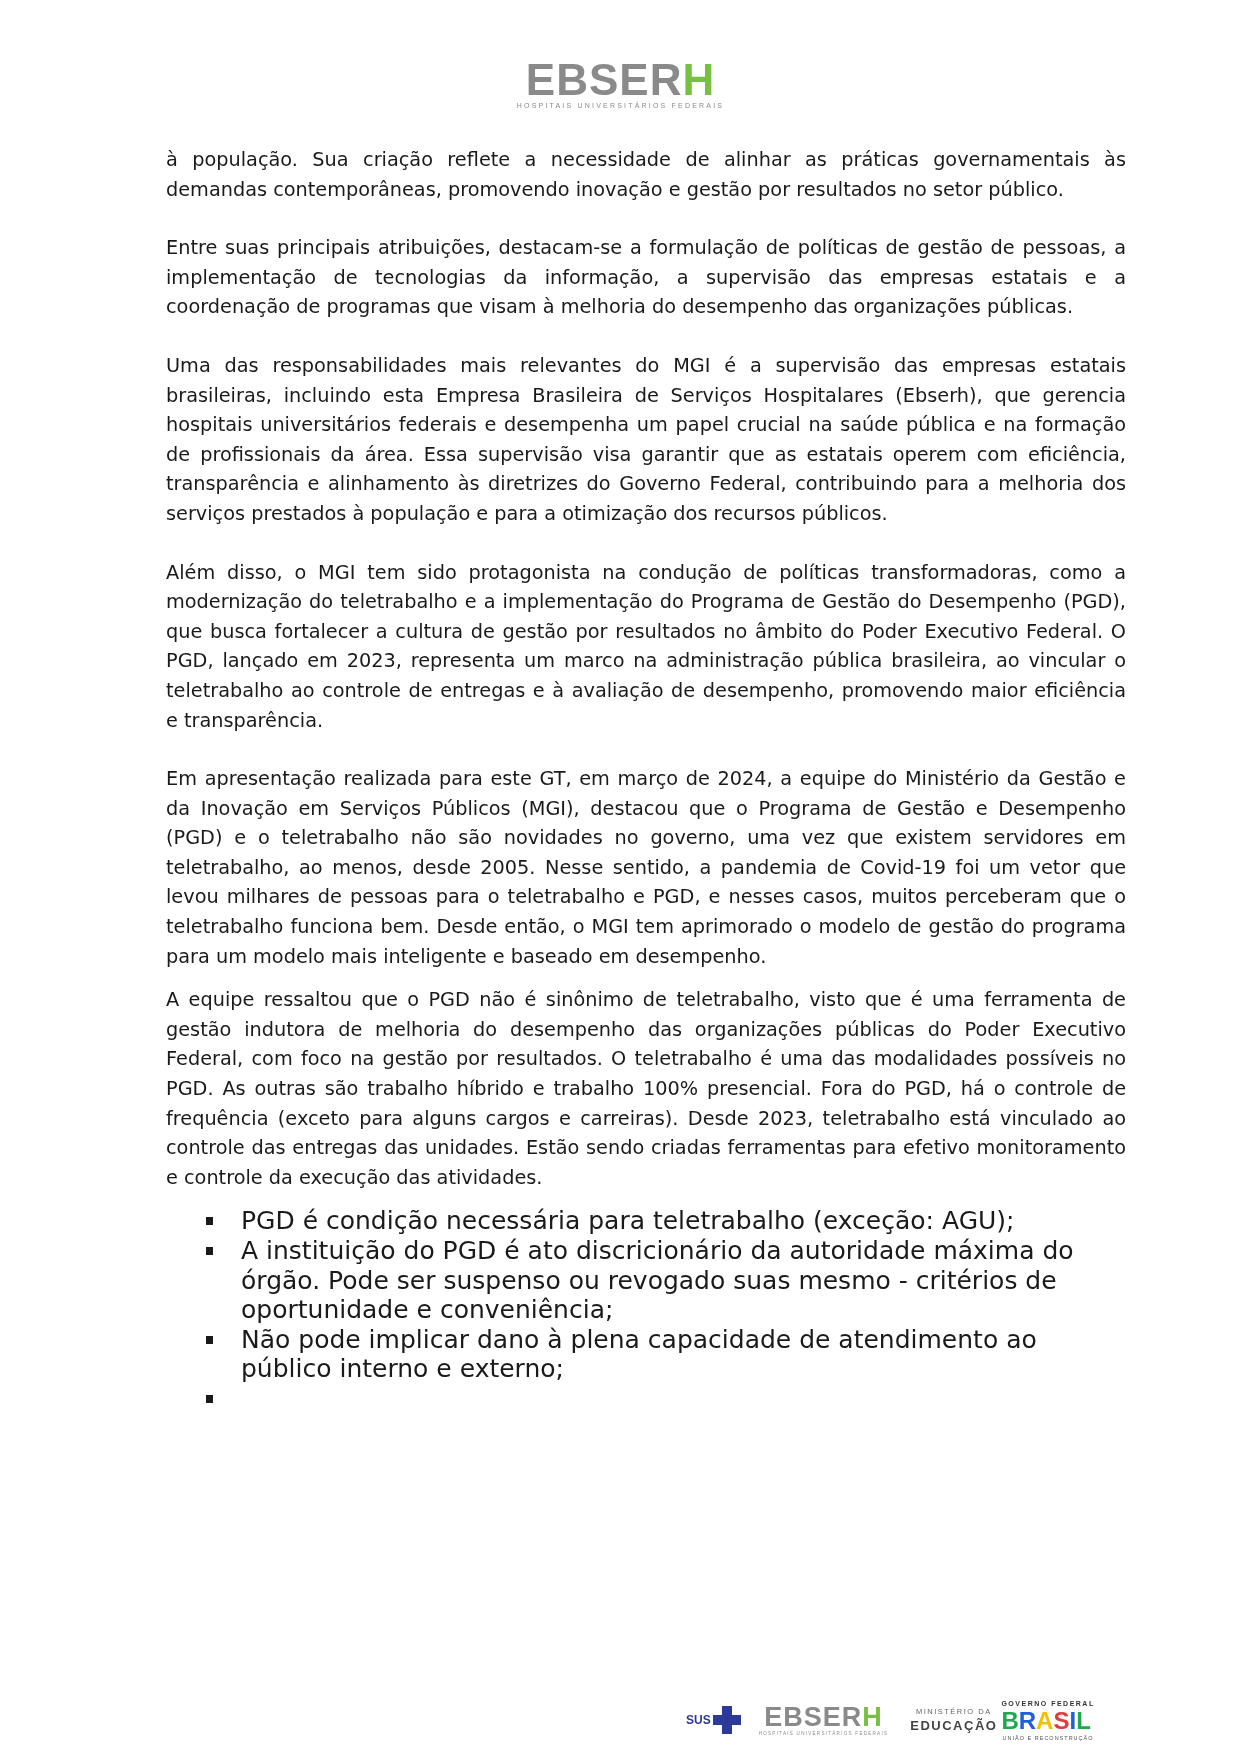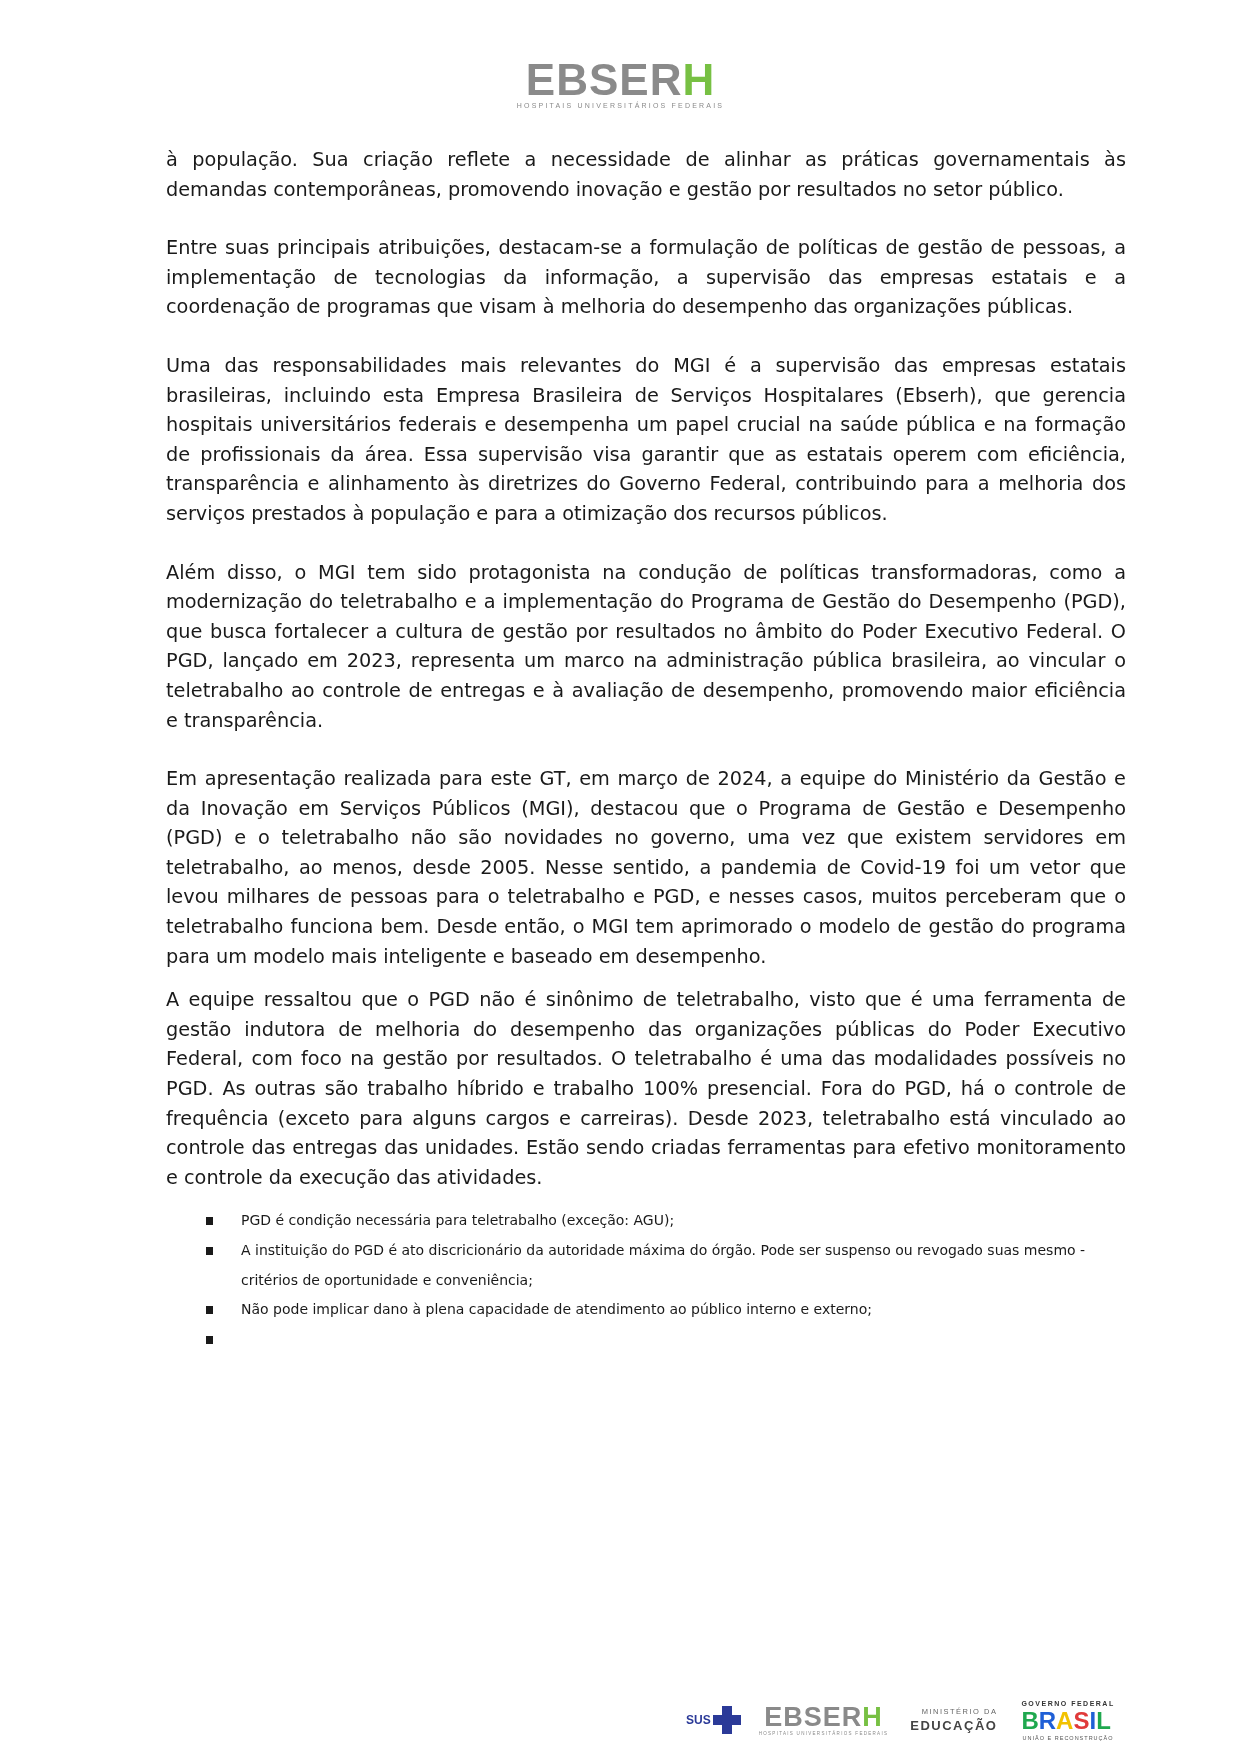--- a/index.html
+++ b/index.html
@@ -9,33 +9,33 @@
   .logo-word { font-family: "Liberation Sans", sans-serif; font-weight: bold; font-size: 44px;
                letter-spacing: 1px; line-height: 40px; color: #8a8a8a; }
   .logo-word .green { color: #77c043; }
   .logo-sub { font-family: "Liberation Sans", sans-serif; font-size: 7px; letter-spacing: 2.2px;
               color: #8a8a8a; margin-top: 2px; }
   .content { position: absolute; left: 166px; width: 960px; top: 145px; }
   p { margin: 0; font-size: 19.3px; line-height: 29.6px; text-align: justify; }
   p.gap-lg { margin-bottom: 29px; }
   p.gap-sm { margin-bottom: 14px; }
   ul { margin: 6px 0 0 0; padding: 0; list-style: none; }
-  li { position: relative; padding-left: 75px; font-size: 14px; line-height: 29.6px; }
+  li { position: relative; padding-left: 75px; font-size: 25px; line-height: 29.6px; }
   li .bullet { position: absolute; left: 40px; top: 11px; width: 7px; height: 8px; background: #1a1a1a; }
   .footer { position: absolute; top: 1690px; left: 686px; height: 60px; display: flex; align-items: center; }
   .sus { display: flex; align-items: center; margin-right: 18px; }
   .sus-text { font-family: "Liberation Sans", sans-serif; font-weight: bold; font-size: 12px; color: #2b3a98; margin-right: 2px; }
   .cross { position: relative; width: 28px; height: 28px; }
   .cross::before, .cross::after { content: ""; position: absolute; background: #2b3a98; }
   .cross::before { left: 9px; top: 0; width: 10px; height: 28px; }
   .cross::after { left: 0; top: 9px; width: 28px; height: 10px; }
   .ebserh-small { text-align: center; margin-right: 22px; }
   .ebserh-small .logo-word { font-size: 27px; line-height: 26px; }
   .ebserh-small .logo-sub { font-size: 4.5px; letter-spacing: 1.3px; margin-top: 1px; }
-  .mec { font-family: "Liberation Sans", sans-serif; text-align: right; color: #666; margin-right: 24px; }
+  .mec { font-family: "Liberation Sans", sans-serif; text-align: center; color: #666; margin-right: 4px; }
   .mec .l1 { font-size: 7.5px; letter-spacing: 1.5px; }
   .mec .l2 { font-size: 13px; font-weight: bold; letter-spacing: 1.5px; color: #444; margin-top: 2px; }
   .gov { text-align: center; font-family: "Liberation Sans", sans-serif; }
   .gov .top { font-size: 7px; font-weight: bold; letter-spacing: 1.5px; color: #333; }
   .gov .word { display: flex; margin: 2px 0; }
   .gov .word span { font-weight: bold; font-size: 24px; line-height: 24px; }
   .gov .bottom { font-size: 5.5px; letter-spacing: 1px; color: #555; }
 </style>
 </head>
 <body>

